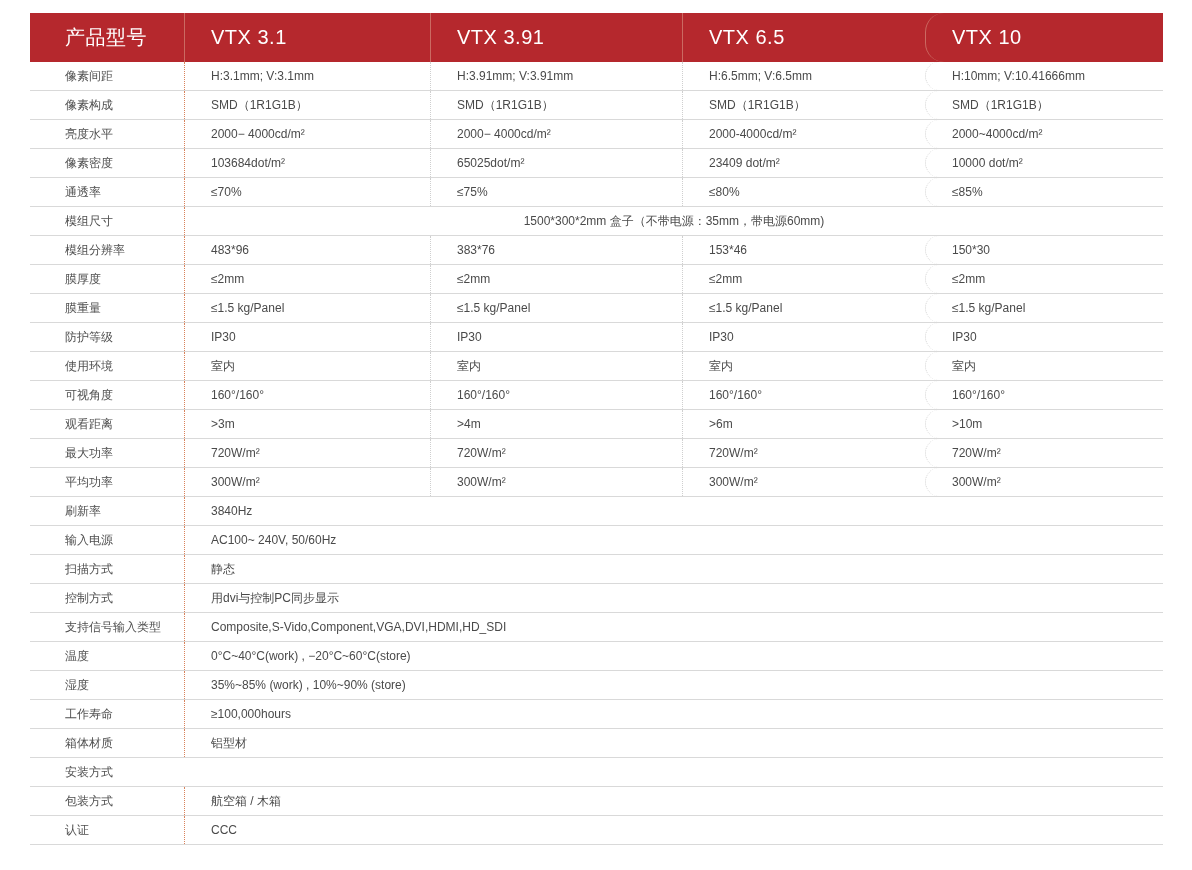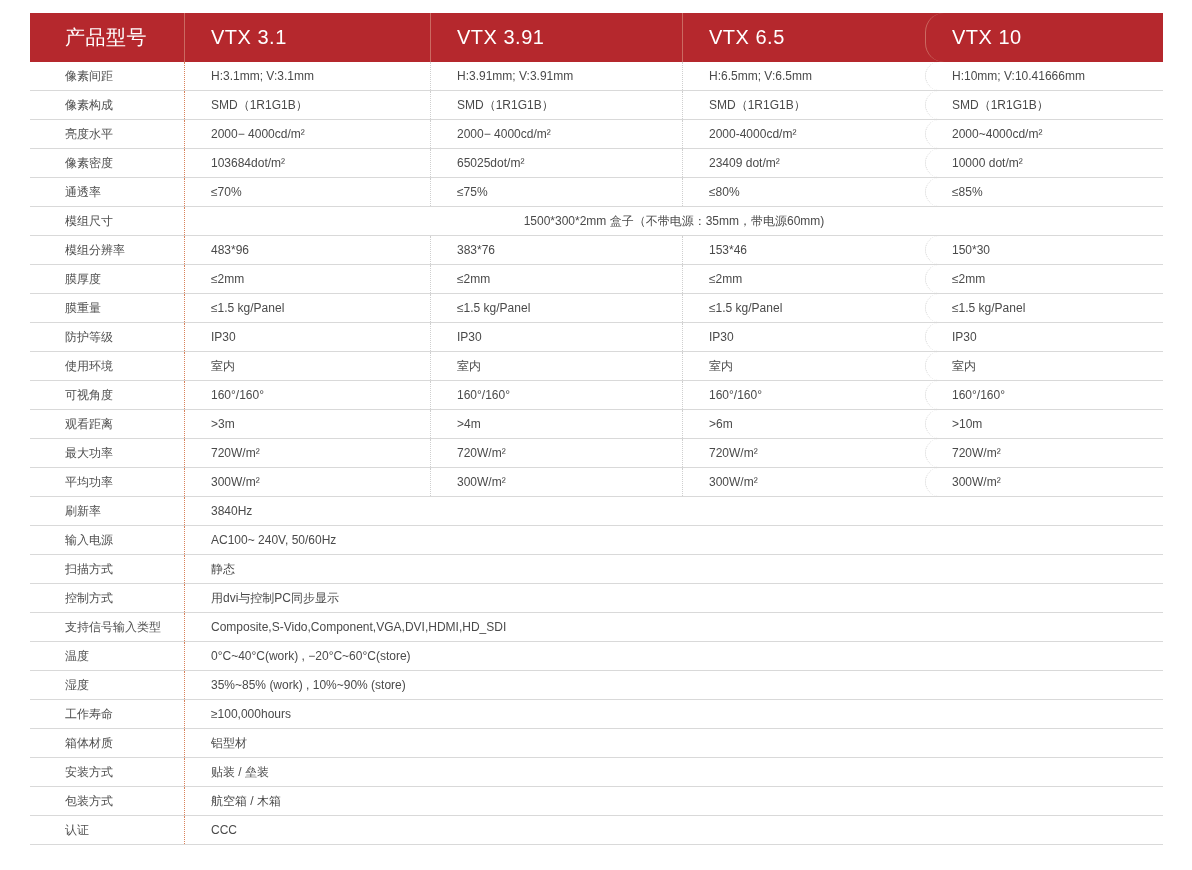--- a/index.html
+++ b/index.html
@@ -174,21 +174,20 @@
       <div class="row">
         <div class="cell label">工作寿命</div>
         <div class="cell span">≥100,000hours</div>
       </div>
       <div class="row">
         <div class="cell label">箱体材质</div>
         <div class="cell span">铝型材</div>
       </div>
       <div class="row">
         <div class="cell label">安装方式</div>
-        <div class="cell span">贴装 / 垒装</div>
       </div>
       <div class="row">
         <div class="cell label">包装方式</div>
         <div class="cell span">航空箱 / 木箱</div>
       </div>
       <div class="row">
         <div class="cell label">认证</div>
         <div class="cell span">CCC</div>
       </div>
     </div>

